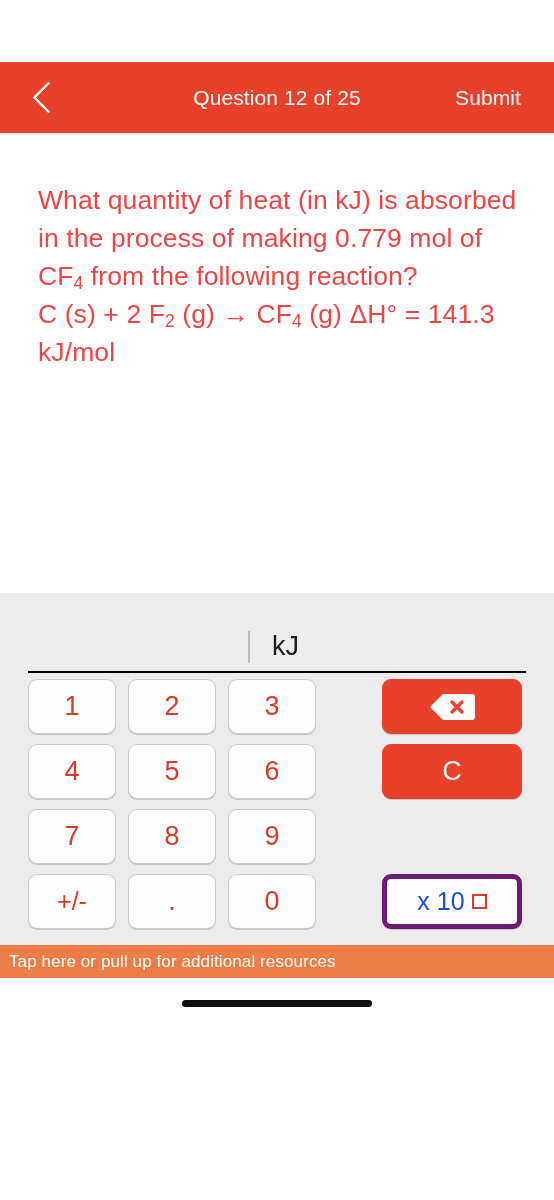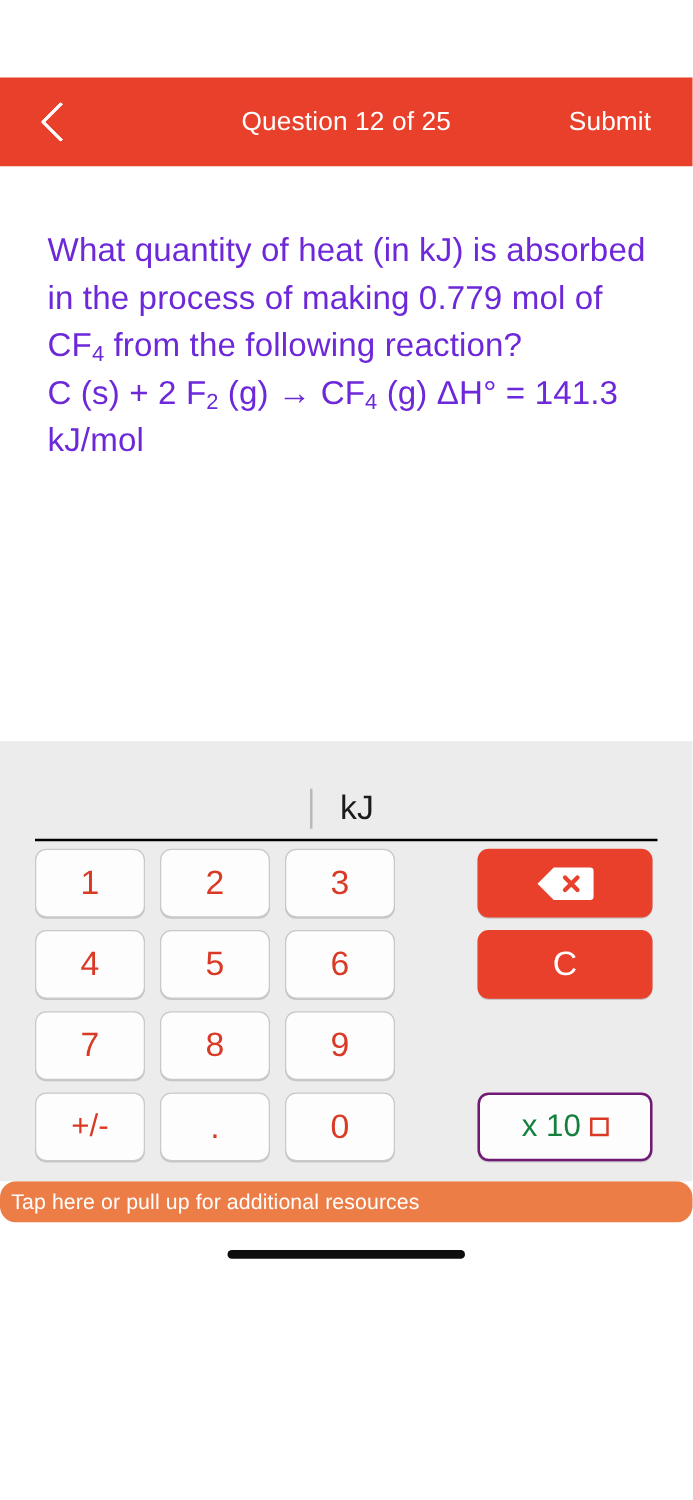--- a/index.html
+++ b/index.html
@@ -79,21 +79,21 @@
   }
 
   
   .question-area {
     flex: 1 1 auto;
     background: #ffffff;
     padding: 48px 36px 0 38px;
     box-sizing: border-box;
   }
   .question-text {
-    color: #6d28d9;
+    color: #ef4444;
     font-size: 26.5px;
     line-height: 38px;
     letter-spacing: 0.1px;
   }
   .question-text sub {
     font-size: 0.66em;
     vertical-align: -0.22em;
     line-height: 0;
   }
   .eq-line {
@@ -190,22 +190,22 @@
   }
   .side-btn.red {
     background: #E8402A;
     border: 1px solid #E8402A;
     color: #ffffff;
     box-shadow: 0 1px 0 rgba(0,0,0,0.16);
   }
   .side-btn.clear { font-size: 27px; margin-top: 10px; }
   .side-btn.exp {
     background: #FDFDFD;
-    border: 2px solid #701a75;
-    color: #15803d;
+    border: 5px solid #701a75;
+    color: #1d4ed8;
     font-size: 25px;
     margin-top: 75px;
     box-shadow: 0 1px 0 rgba(0,0,0,0.16);
   }
   .exp-box {
     display: inline-block;
     width: 15px;
     height: 15px;
     border: 2px solid #D93A26;
     margin-left: 7px;
@@ -221,21 +221,20 @@
 
   
   .resources-bar {
     flex: 0 0 33px;
     height: 33px;
     background: #ED7D47;
     display: flex;
     align-items: center;
     padding-left: 9px;
     box-sizing: border-box;
-    border-radius: 13px;
   }
   .resources-bar span {
     color: #ffffff;
     font-size: 17px;
     letter-spacing: 0.1px;
   }
 
   
   .home-area {
     flex: 1 1 auto;

